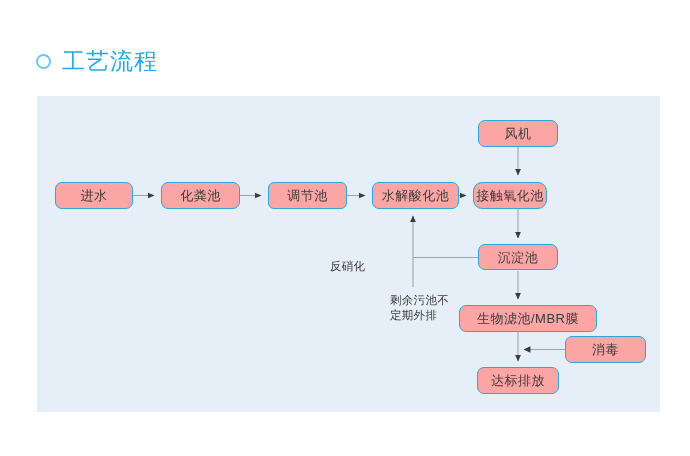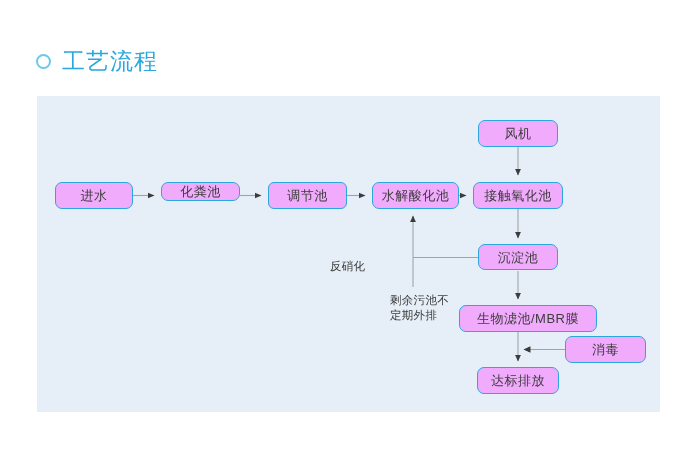--- a/index.html
+++ b/index.html
@@ -59,21 +59,21 @@
     position: absolute;
     left: 0; top: 0;
     width: 690px;
     height: 456px;
     pointer-events: none;
   }
   
   .node {
     position: absolute;
     box-sizing: border-box;
-    background: #f0abfc;
+    background: #fca5a5;
     border: 1.6px solid #2aa8dd;
     border-radius: 7px;
     color: #3c3c3c;
     font-size: 13px;
     line-height: 1;
     display: flex;
     align-items: center;
     justify-content: center;
     white-space: nowrap;
     letter-spacing: 0.5px;
@@ -131,29 +131,29 @@
       <path d="M565,349.5 L524,349.5" marker-end="url(#ah-r)" transform="translate(0,0)"></path>
 
       <line x1="518" y1="332" x2="518" y2="361" marker-end="url(#ah-d)"></line>
     </g>
 
     <path d="M524,349.5 L530.5,346.3 L530.5,352.7 z" fill="#3c3c3c"></path>
   </svg>
 
   <div class="node" style="left:55px; top:182px; width:78px; height:27px;">进水</div>
 
-  <div class="node" style="left:161px; top:182px; width:79px; height:19px;">化粪池</div>
+  <div class="node" style="left:161px; top:182px; width:79px; height:27px;">化粪池</div>
 
   <div class="node" style="left:268px; top:182px; width:79px; height:27px;border-radius:6px;">调节池</div>
 
   <div class="node" style="left:372px; top:182px; width:87px; height:27px;">水解酸化池</div>
 
   <div class="node" style="left:478px; top:120px; width:80px; height:27px;">风机</div>
 
-  <div class="node" style="left:473px; top:182px; width:90px; height:27px;">接触氧化池</div>
+  <div class="node" style="left:473px; top:182px; width:74px; height:27px;border-radius:9px;">接触氧化池</div>
 
   <div class="node" style="left:478px; top:244px; width:80px; height:26px;">沉淀池</div>
 
   <div class="node" style="left:459px; top:305px; width:138px; height:27px;">生物滤池/MBR膜</div>
 
   <div class="node" style="left:565px; top:336px; width:81px; height:27px;">消毒</div>
 
   <div class="node" style="left:477px; top:367px; width:82px; height:27px;">达标排放</div>
 
   <div class="edge-label" style="left:330px; top:235px;margin-top:24px;">反硝化</div>

